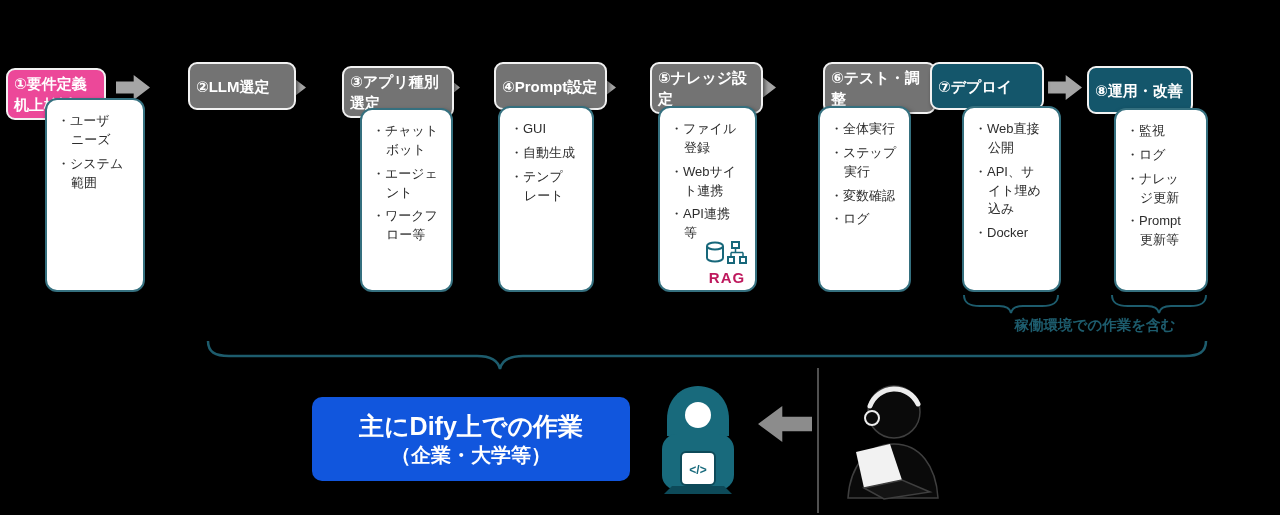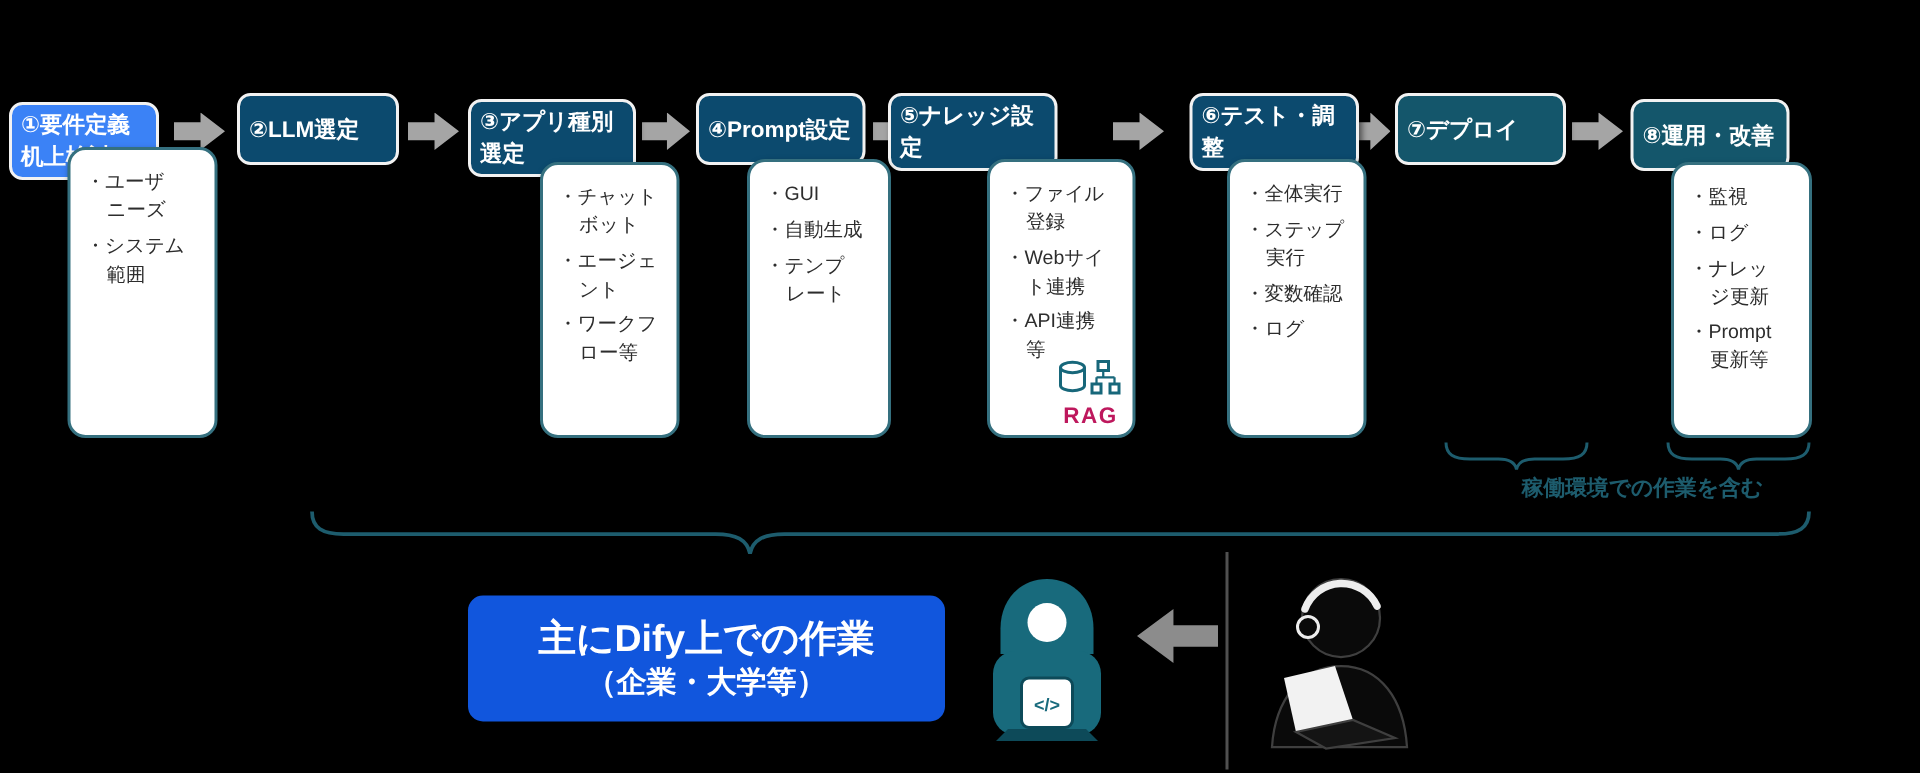--- a/index.html
+++ b/index.html
@@ -9,22 +9,22 @@
   .abs { position:absolute; }
 
   
   .step-header {
     position:absolute; z-index:1; min-height:48px;
     display:flex; flex-direction:column; justify-content:center;
     border:2px solid #f2f2f2; border-radius:9px;
     padding:3px 6px; color:#fff; font-weight:bold; font-size:15px; line-height:1.4;
     box-shadow:2px 3px 4px rgba(0,0,0,.55); text-align:left;
   }
-  .step-header.gray { background:#3b82f6; }
-  .step-header.blue { background:#0c4a6e; }
+  .step-header.gray { background:#ec4899; }
+  .step-header.blue { background:#737373;margin-left:30px; }
   .step-header.teal { background:#14566b; }
   .ht { display:block; }
 
   
   .step-card {
     position:absolute; z-index:2; background:#fff;
     border:2px solid #35707f; border-radius:12px;
     padding:12px 6px 8px 10px;
     box-shadow:2px 3px 5px rgba(0,0,0,.55);
   }
@@ -111,21 +111,21 @@
   <div class="step-header blue" style="left:464px;top:62px;width:113px">
     <span class="ht">④Prompt設定</span>
   </div>
   <div class="step-card" style="left:498px;top:106px;width:96px;height:186px">
     <div class="item">・GUI</div>
     <div class="item">・自動生成</div>
     <div class="item">・テンプ
 レート</div>
   </div>
 
-  <div class="step-header blue" style="left:592px;top:62px;width:113px">
+  <div class="step-header blue" style="left:620px;top:62px;width:113px">
     <span class="ht">⑤ナレッジ設定</span>
   </div>
   <div class="step-card" style="left:658px;top:106px;width:99px;height:186px">
     <div class="item">・ファイル
 登録</div>
     <div class="item">・Webサイ
 ト連携</div>
     <div class="item">・API連携
 等</div>
     <div class="rag">
@@ -148,20 +148,28 @@
     <div class="item">・全体実行</div>
     <div class="item">・ステップ
 実行</div>
     <div class="item">・変数確認</div>
     <div class="item">・ログ</div>
   </div>
 
   <div class="step-header teal" style="left:930px;top:62px;width:114px">
     <span class="ht">⑦デプロイ</span>
   </div>
+  <div class="step-card" style="left:962px;top:106px;width:99px;height:186px">
+    <div class="item">・Web直接
+公開</div>
+    <div class="item">・API、サ
+イト埋め
+込み</div>
+    <div class="item">・Docker</div>
+  </div>
 
   <div class="step-header teal" style="left:1087px;top:66px;width:106px">
     <span class="ht">⑧運用・改善</span>
   </div>
   <div class="step-card" style="left:1114px;top:108px;width:94px;height:184px">
     <div class="item">・監視</div>
     <div class="item">・ログ</div>
     <div class="item">・ナレッ
 ジ更新</div>
     <div class="item">・Prompt

